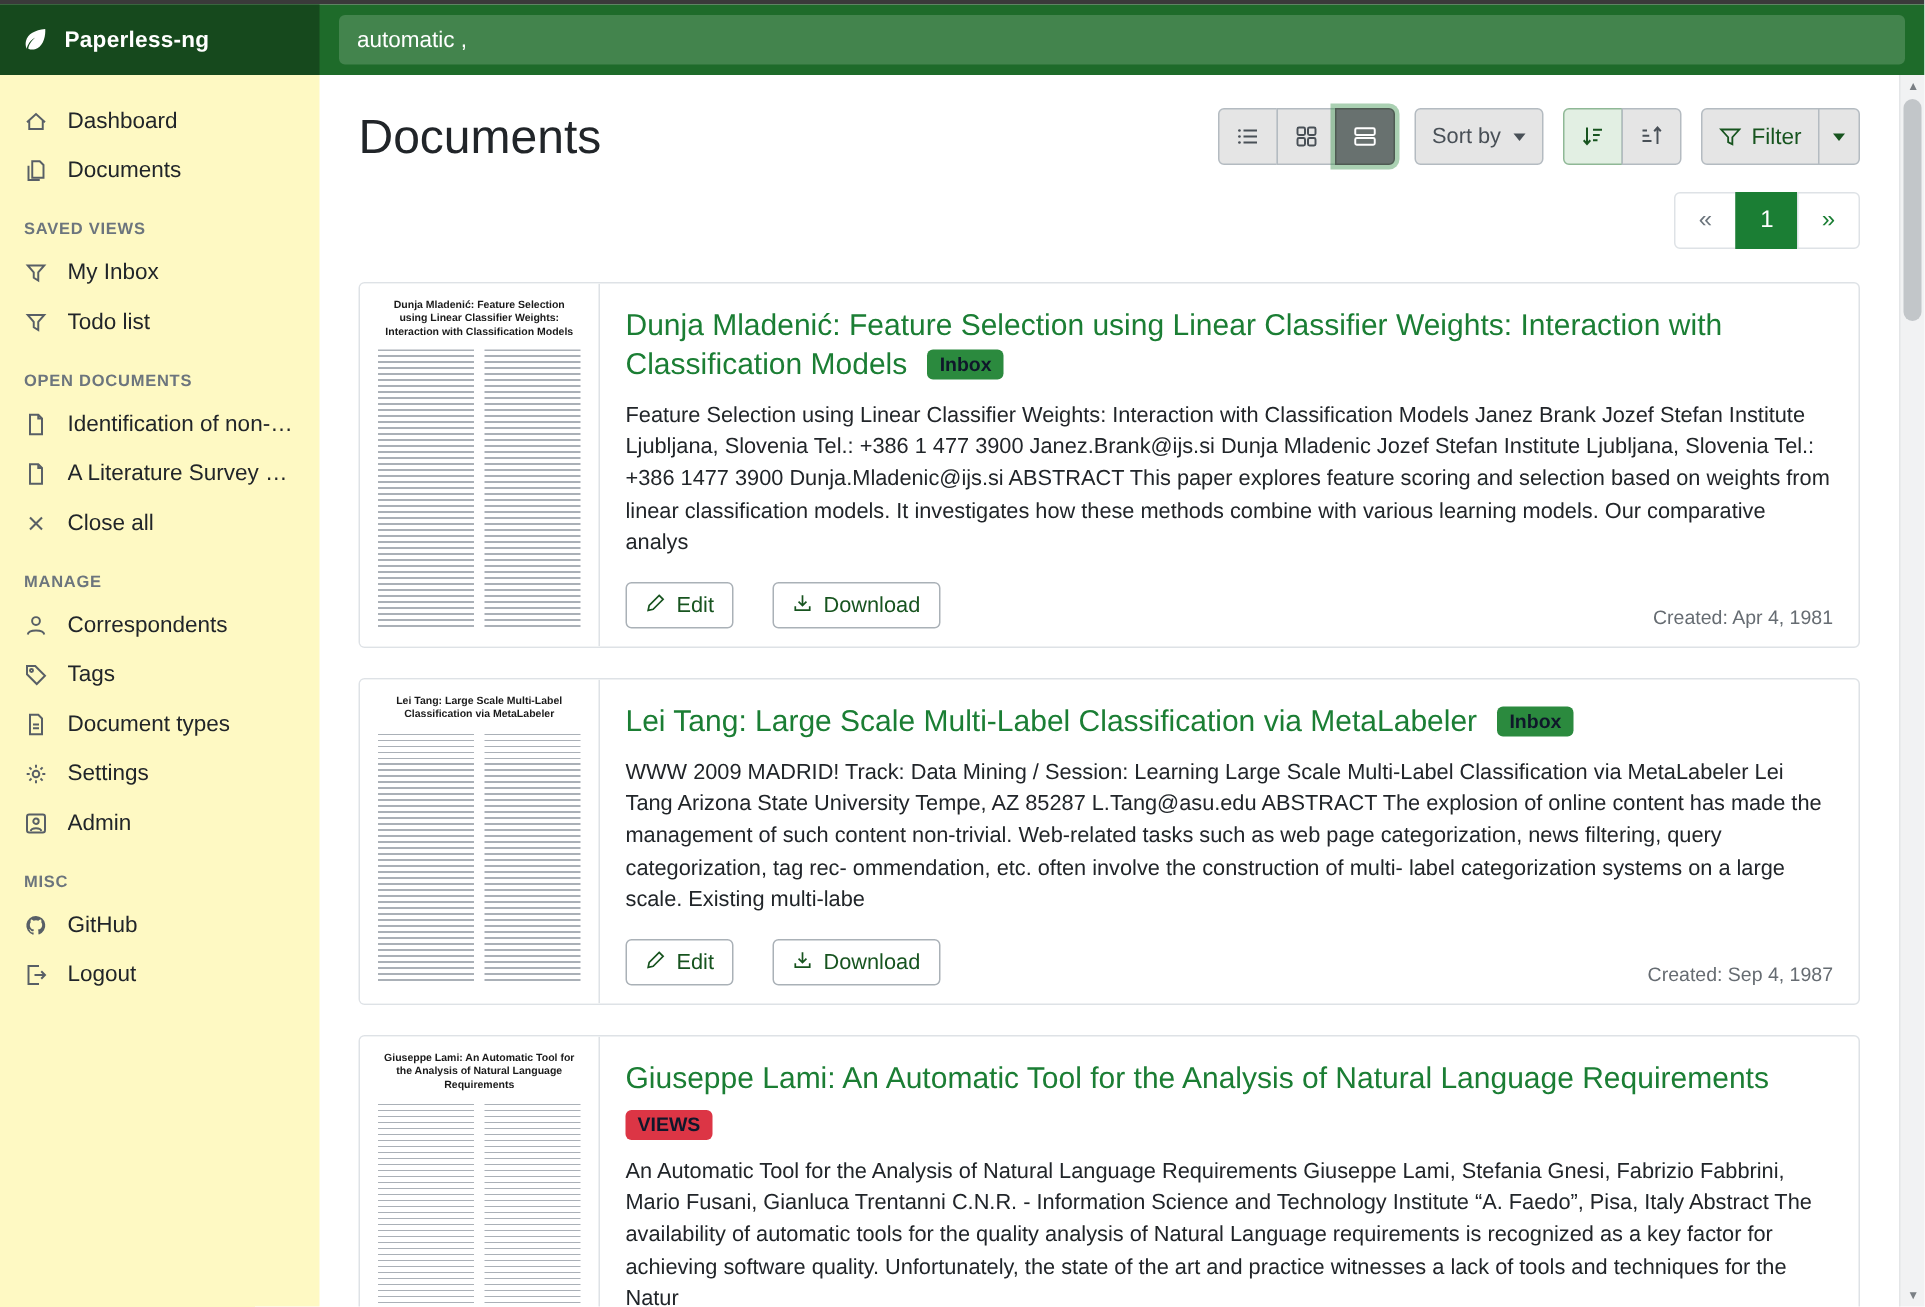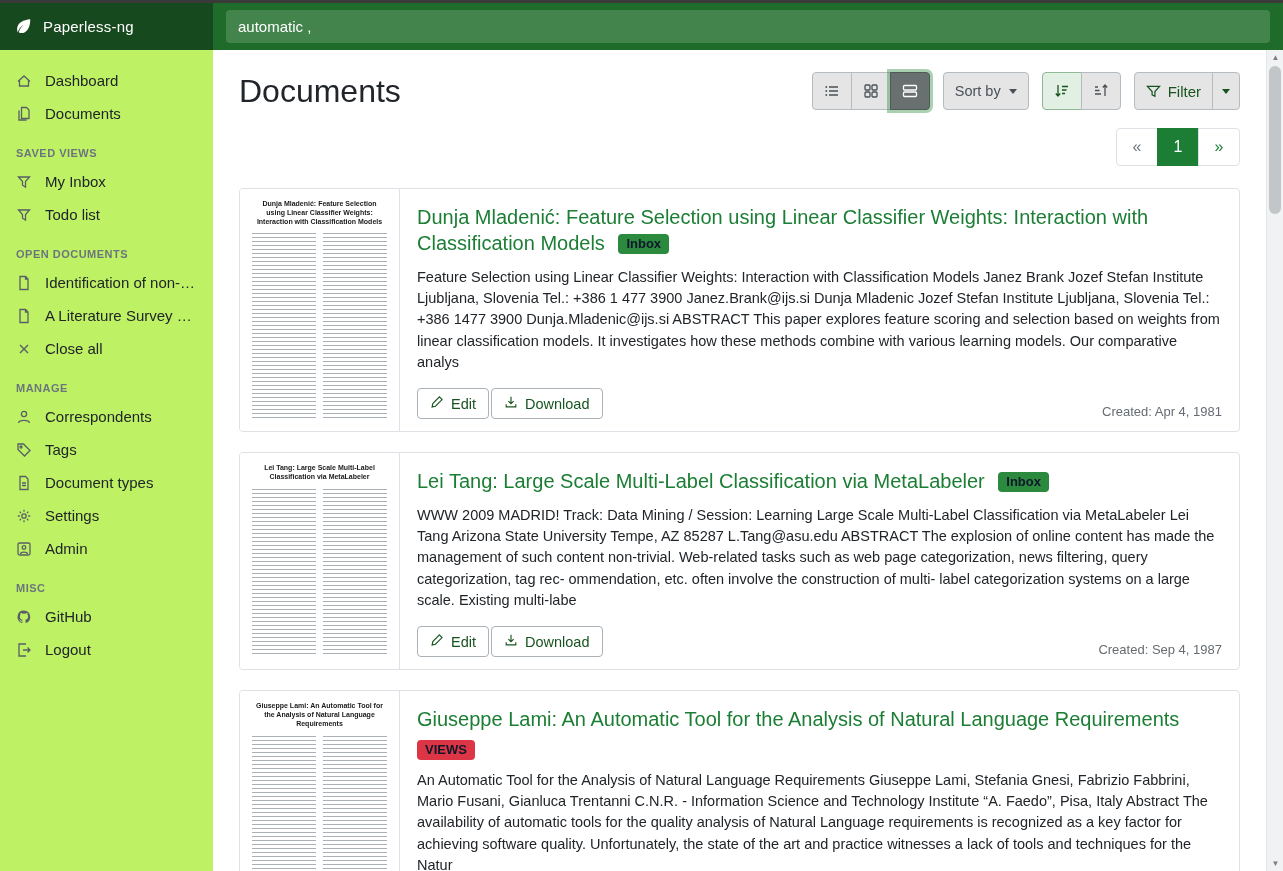--- a/index.html
+++ b/index.html
@@ -8,27 +8,27 @@
   }
   *{box-sizing:border-box}
   html,body{height:100%;margin:0;overflow:hidden}
   body{width:1283px;height:871px;font-family:"Liberation Sans",sans-serif;background:#fff;color:#212529}
 
   
   .topstrip{height:3px;background:#3a3a3a}
   .navbar{height:47px;background:var(--navbar);display:flex;align-items:stretch}
   .brand{width:213px;min-width:213px;background:var(--brand_bg);display:flex;align-items:center;padding:0 14px;color:#fff}
   .brand .logo{width:19px;height:19px;margin-right:10px;display:inline-flex}
-  .brand-name{font-size:15px;font-weight:400;letter-spacing:.2px}
+  .brand-name{font-size:15px;font-weight:700;letter-spacing:.2px}
   .search-wrap{flex:1;display:flex;align-items:center;padding:0 13px}
   .search-input{width:100%;height:33px;border:none;border-radius:4px;background:rgba(255,255,255,.17);
     color:#fff;font-size:15px;padding:0 12px;outline:none;font-family:"Liberation Sans",sans-serif}
 
   
-  .sidebar{position:absolute;left:0;top:50px;bottom:0;width:213px;background:#bef264;padding-top:14px;overflow:hidden}
+  .sidebar{position:absolute;left:0;top:50px;bottom:0;width:213px;background:#fef9c3;padding-top:14px;overflow:hidden}
   .side-item{display:flex;align-items:center;padding:8px 16px;font-size:15px;color:#212529;cursor:pointer}
   .side-item .sicon{width:16px;height:16px;margin-right:13px;color:#585f66;display:inline-flex;flex:none}
   .side-item .slabel{white-space:nowrap;overflow:hidden;text-overflow:ellipsis}
   .section-title{padding:17px 16px 6px;font-size:11px;color:#6c757d;letter-spacing:.5px;font-weight:600}
 
   
   .content{position:absolute;left:213px;top:50px;right:17px;bottom:0;padding:22px 26px;overflow:hidden}
   .page-header{display:flex;justify-content:space-between;align-items:center}
   h1.page-title{margin:0;font-size:32px;font-weight:400;color:#212529}
   .toolbar{display:flex;align-items:center;gap:13px}
@@ -64,21 +64,21 @@
   .doc-title{margin:0;font-size:20px;font-weight:400;line-height:1.32;color:var(--link)}
   .doc-title .title-text{cursor:pointer}
   .badge{display:inline-block;font-size:13px;font-weight:700;color:#0f172a;padding:3px 8px 4px;border-radius:4px;
     vertical-align:2px;margin-left:8px;cursor:pointer;line-height:1}
   .badge[data-type="inbox"]{background:var(--inbox_badge)}
   .badge[data-type="todo"]{background:var(--todo_badge)}
   .badge-row{margin-top:7px}
   .badge-row .badge{margin-left:0}
   .snippet{font-size:14.5px;line-height:1.47;color:#212529;margin-top:10px}
   .card-footer-row{display:flex;justify-content:space-between;align-items:flex-end;margin-top:15px}
-  .actions{display:flex;gap:2px}
+  .actions{display:flex;gap:26px}
   .action-btn{display:inline-flex;align-items:center;gap:7px;height:31px;padding:0 12px;background:#fff;
     border:1px solid #aab1b7;border-radius:4px;color:var(--primary);font-size:14.5px;cursor:pointer;font-family:inherit}
   .created{font-size:13px;color:#666c72}
 
   
   .scrollbar{position:absolute;right:0;top:50px;bottom:0;width:17px;background:#f1f2f3;border-left:1px solid #e4e6e8}
   .sb-arrow{position:absolute;left:0;width:17px;height:15px;display:flex;align-items:center;justify-content:center;
     color:#7a7f84;font-size:8px;cursor:pointer}
   .sb-arrow.up{top:0}
   .sb-arrow.down{bottom:0}

